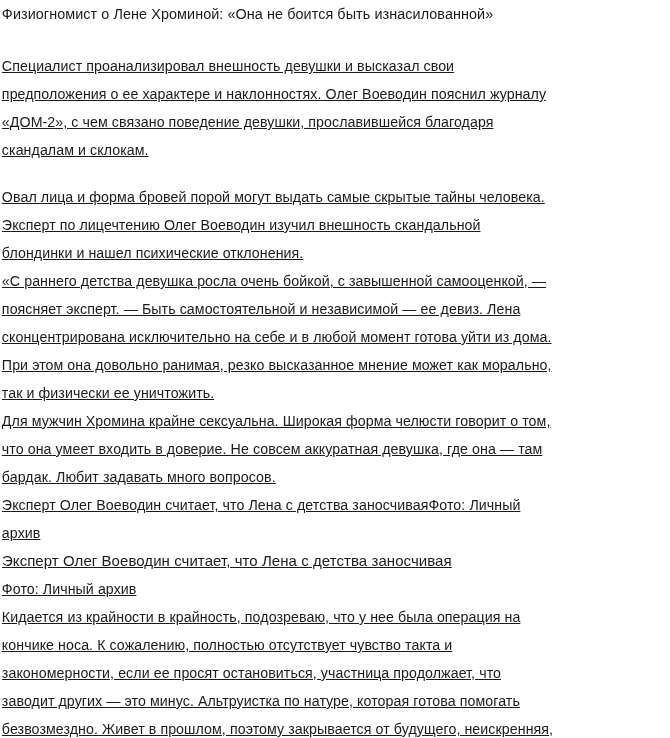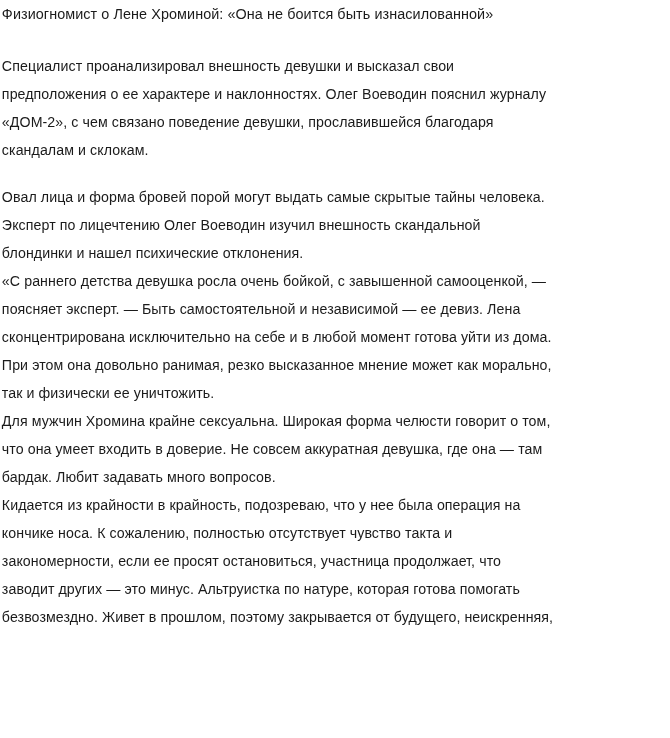--- a/index.html
+++ b/index.html
@@ -43,21 +43,21 @@
     width: 668px;
     font-size: 15px;
     letter-spacing: 0.004em;
   }
 
   .title {
     font-size: 15.4px;
   }
 
   
-  .block { margin: 0; padding: 0; }
+  .block { margin: 0; padding: 0; text-decoration: underline; }
   .gap-title { height: 24px; }
   .gap-para  { height: 19px; }
 
   .spacer { width: 100%; }
 </style>
 </head>
 <body style="background: rgb(255, 255, 255); color: rgb(27, 27, 27);">
 
 <div id="article">
 
@@ -81,20 +81,26 @@
     <div class="line">«С раннего детства девушка росла очень бойкой, с завышенной самооценкой, —</div>
     <div class="line">поясняет эксперт. — Быть самостоятельной и независимой — ее девиз. Лена</div>
     <div class="line">сконцентрирована исключительно на себе и в любой момент готова уйти из дома.</div>
     <div class="line">При этом она довольно ранимая, резко высказанное мнение может как морально,</div>
     <div class="line">так и физически ее уничтожить.</div>
     <div class="line">Для мужчин Хромина крайне сексуальна. Широкая форма челюсти говорит о том,</div>
     <div class="line">что она умеет входить в доверие. Не совсем аккуратная девушка, где она — там</div>
     <div class="line">бардак. Любит задавать много вопросов.</div>
   </div>
 
+  <div class="block">
+    <div class="line">Эксперт Олег Воеводин считает, что Лена с детства заносчиваяФото: Личный</div>
+    <div class="line">архив</div>
+    <div class="line wide">Эксперт Олег Воеводин считает, что Лена с детства заносчивая</div>
+    <div class="line">Фото: Личный архив</div>
+  </div>
 
   <div class="block">
     <div class="line">Кидается из крайности в крайность, подозреваю, что у нее была операция на</div>
     <div class="line">кончике носа. К сожалению, полностью отсутствует чувство такта и</div>
     <div class="line">закономерности, если ее просят остановиться, участница продолжает, что</div>
     <div class="line">заводит других — это минус. Альтруистка по натуре, которая готова помогать</div>
     <div class="line">безвозмездно. Живет в прошлом, поэтому закрывается от будущего, неискренняя,</div>
 
   </div>
 

